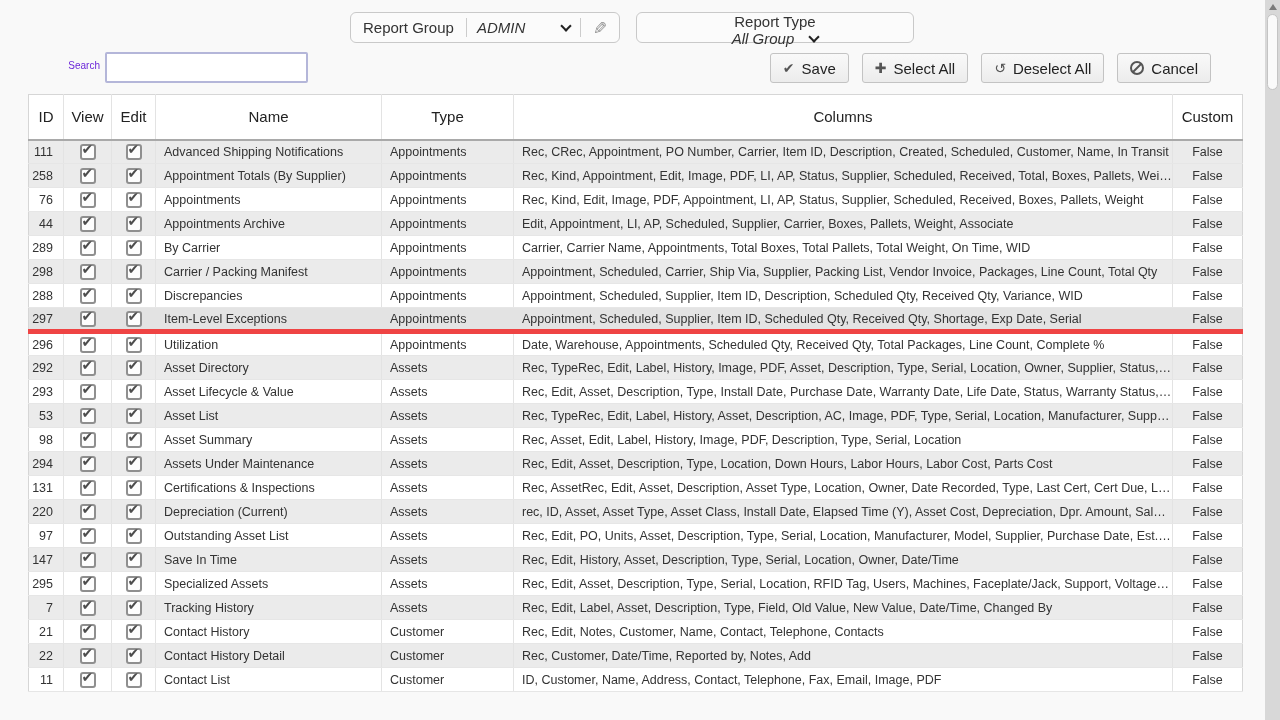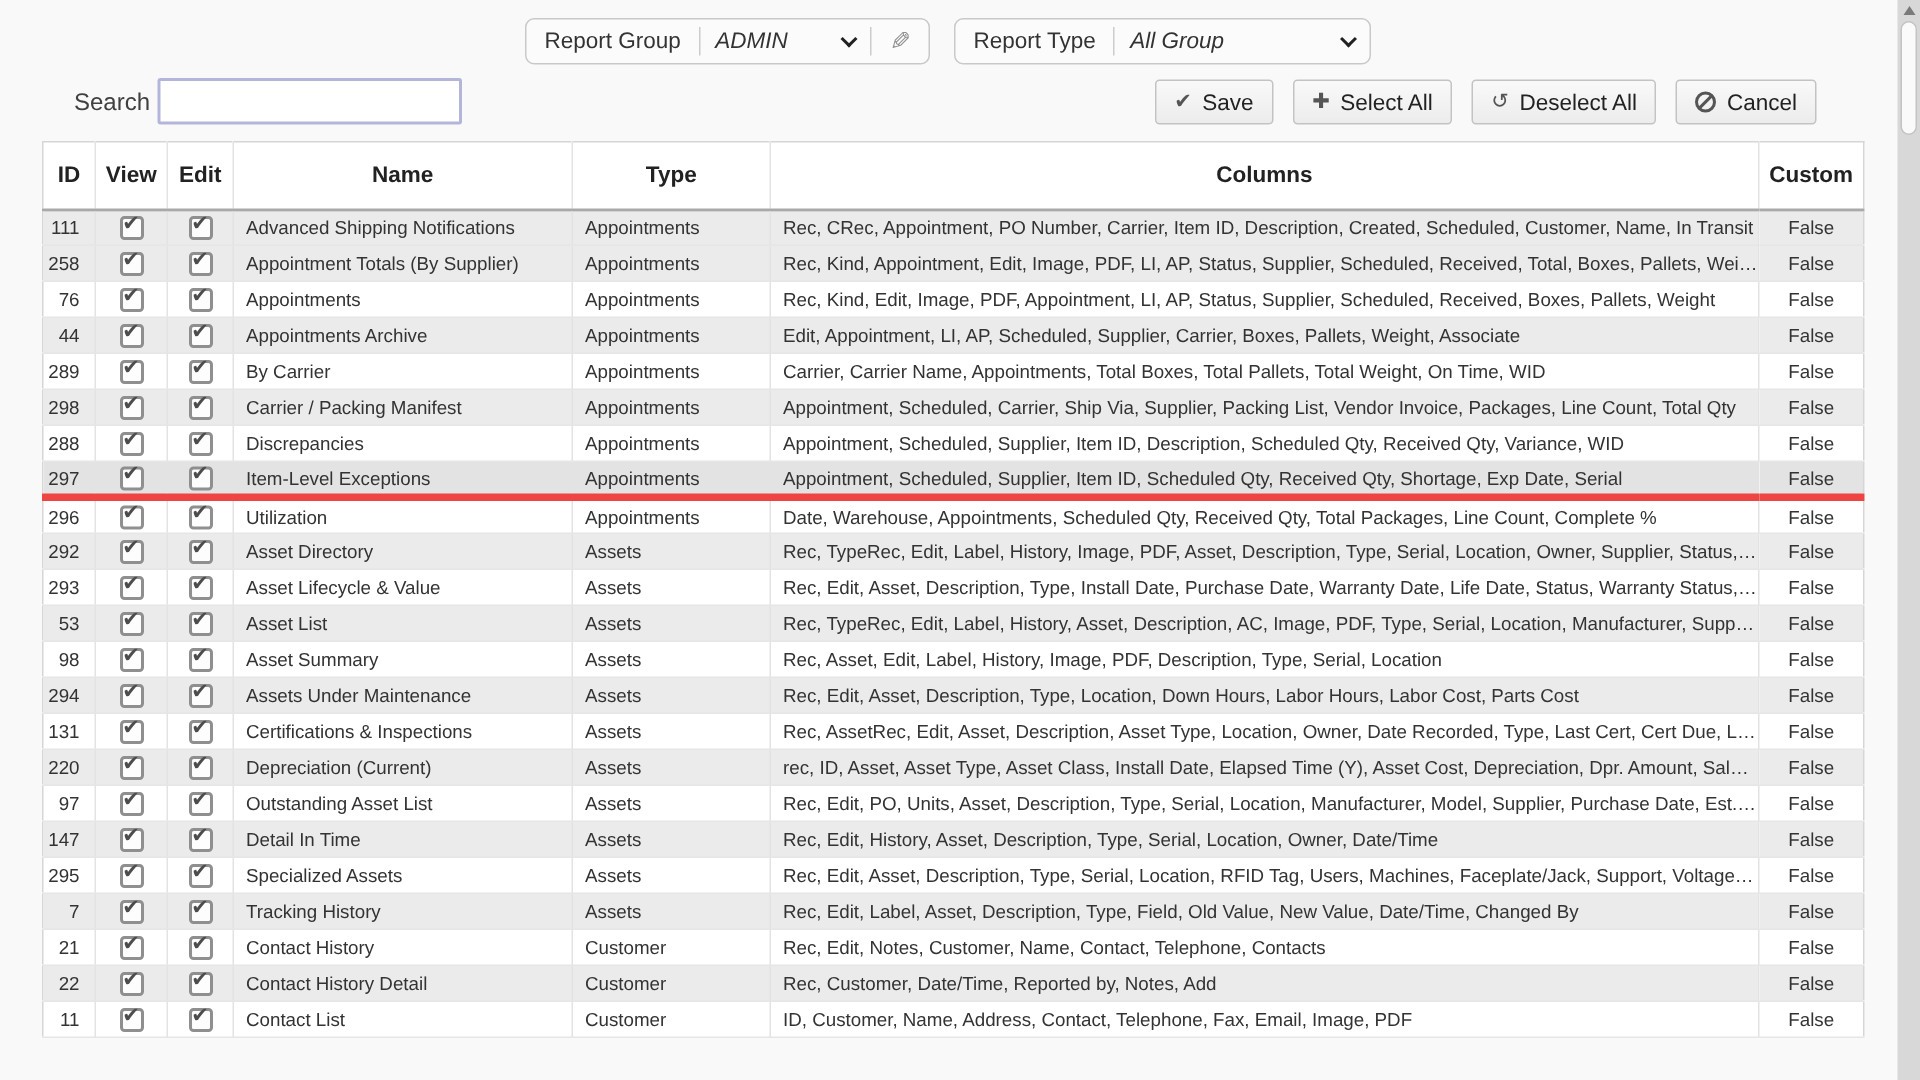--- a/index.html
+++ b/index.html
@@ -14,39 +14,39 @@
   .vsep { width:1px; height:19px; background:#ccc; }
   .gb-value { padding:0 10px; white-space:nowrap; }
   .chevron { width:8px; height:8px; border-right:2px solid #222; border-bottom:2px solid #222;
              transform:rotate(45deg); margin:-4px 10px 0 6px; }
   .pencil { font-family:"DejaVu Sans", sans-serif; color:#8f8f8f; font-size:17px;
             padding:0 12px; cursor:pointer; transform:scaleX(-1); display:inline-block; }
   .select-area { display:flex; align-items:center; flex:1; cursor:pointer; height:100%;font-style:italic; }
 
   
   .search-label { position:absolute; top:60px; left:0; width:100px; text-align:right;
-                  font-size:16px; color:#404040; }
+                  font-size:10px; color:#6d28d9; }
   .search-input { position:absolute; top:52px; left:105px; width:203px; height:31px;
                   border:2px solid #b4b6d9; border-radius:2px; background:#fff;
                   font-size:14px; padding:0 6px; outline:none; }
   .btn-row { position:absolute; top:53px; right:69px; display:flex; gap:13px; }
   .btn { display:flex; align-items:center; gap:7px; height:30px; padding:0 12px;
          background:linear-gradient(#f9f9f9,#ececec); border:1px solid #c3c3c3;
          border-radius:3px; font-size:15px; color:#222; cursor:pointer;
          font-family:"Liberation Sans", sans-serif; }
   .btn .ic { font-family:"DejaVu Sans", sans-serif; color:#555; font-size:14px; line-height:1; }
   .no-icon { width:14px; height:14px; border:2px solid #555; border-radius:50%; position:relative; }
   .no-icon::after { content:''; position:absolute; width:2px; height:12px; background:#555;
                     left:4px; top:-1px; transform:rotate(45deg); }
 
   
   .tbl-wrap { position:absolute; left:28px; top:94px; width:1214px; }
   table { border-collapse:collapse; table-layout:fixed; width:1214px; background:#fff;
           border:1px solid #d6d6d6; }
-  th { height:45px; font-size:15px; font-weight:bold; color:#222; text-align:center;
+  th { height:45px; font-size:15px; font-weight:normal; color:#222; text-align:center;
        background:#fff; border-right:1px solid #e3e3e3; border-bottom:2px solid #a9a9a9; }
   th:last-child { border-right:none; }
   td { height:24px; font-size:12.5px; color:#333; border-right:1px solid #e3e3e3;
        border-bottom:1px solid #e6e6e6; overflow:hidden; white-space:nowrap;
        text-overflow:ellipsis; }
   td:last-child { border-right:none; }
   tr.odd td { background:#ebebeb; }
   tr.even td { background:#fff; }
   tr.hl td { background:#e3e3e3; border-top:1px solid #979797; border-bottom:5px solid #ef4444; }
   td.c-id { text-align:right; padding-right:10px; }
@@ -75,21 +75,21 @@
   <span class="vsep"></span>
   <span class="select-area">
     <span class="gb-value">ADMIN</span>
     <span style="flex:1"></span>
     <span class="chevron"></span>
   </span>
   <span class="vsep"></span>
   <span class="pencil">✎</span>
 </div>
 
-<div class="group-box" style="left:636px; width:278px;">
+<div class="group-box" style="left:636px; width:278px;flex-direction:column;">
   <span class="gb-label">Report Type</span>
   <span class="vsep"></span>
   <span class="select-area">
     <span class="gb-value">All Group</span>
     <span style="flex:1"></span>
     <span class="chevron"></span>
   </span>
 </div>
 
 <div class="search-label">Search</div>
@@ -287,21 +287,21 @@
           <td class="c-chk"><span class="cb"><span class="ck">✔</span></span></td>
           <td class="c-name">Outstanding Asset List</td>
           <td class="c-type">Assets</td>
           <td class="c-cols">Rec, Edit, PO, Units, Asset, Description, Type, Serial, Location, Manufacturer, Model, Supplier, Purchase Date, Est. Cost</td>
           <td class="c-custom">False</td>
         </tr>
         <tr class="odd">
           <td class="c-id">147</td>
           <td class="c-chk"><span class="cb"><span class="ck">✔</span></span></td>
           <td class="c-chk"><span class="cb"><span class="ck">✔</span></span></td>
-          <td class="c-name">Detail In Time</td>
+          <td class="c-name">Save In Time</td>
           <td class="c-type">Assets</td>
           <td class="c-cols">Rec, Edit, History, Asset, Description, Type, Serial, Location, Owner, Date/Time</td>
           <td class="c-custom">False</td>
         </tr>
         <tr class="even">
           <td class="c-id">295</td>
           <td class="c-chk"><span class="cb"><span class="ck">✔</span></span></td>
           <td class="c-chk"><span class="cb"><span class="ck">✔</span></span></td>
           <td class="c-name">Specialized Assets</td>
           <td class="c-type">Assets</td>

